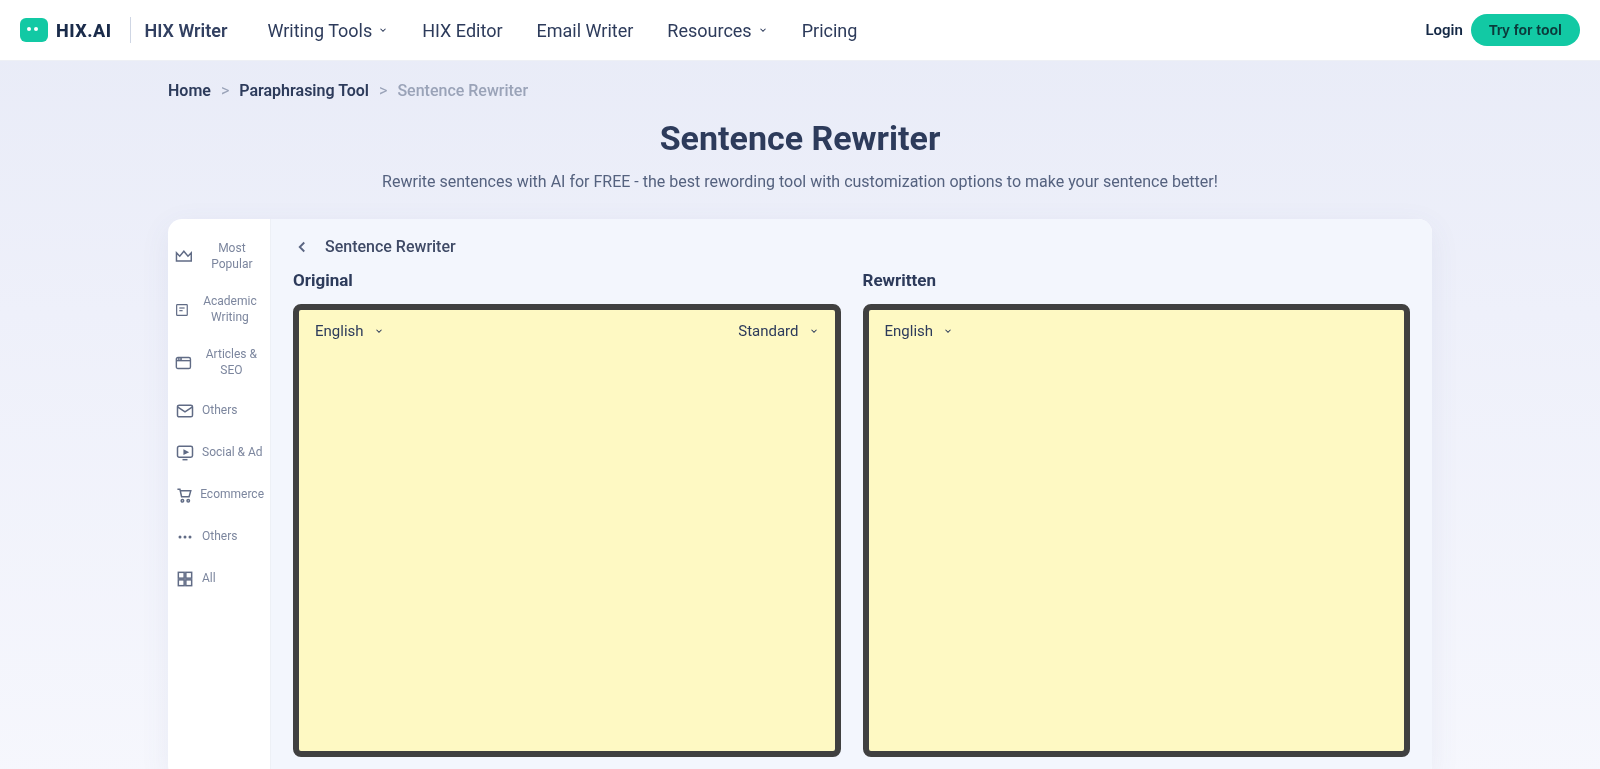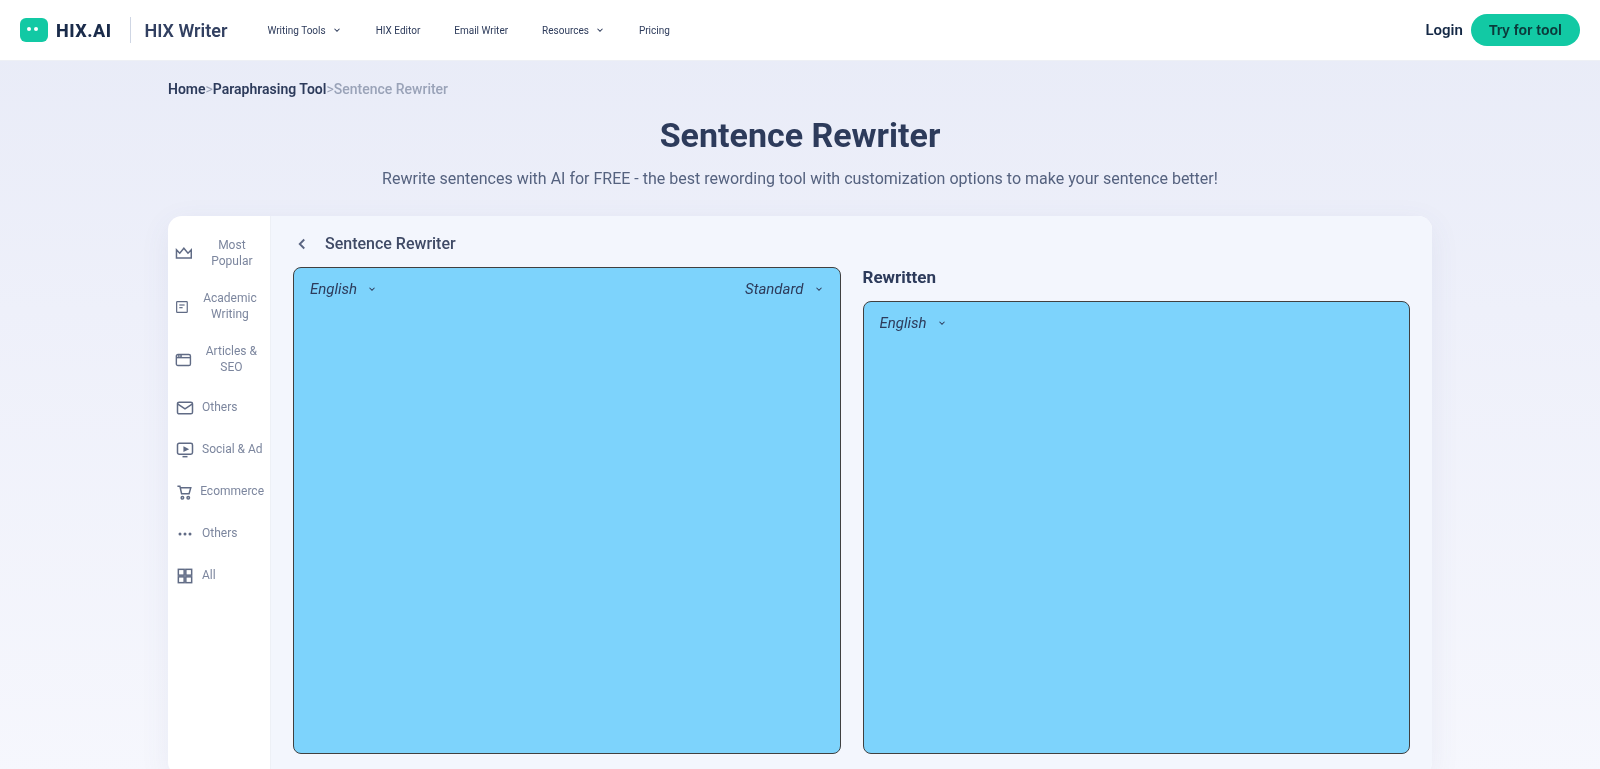--- a/index.html
+++ b/index.html
@@ -24,36 +24,36 @@
     width: 28px; height: 24px; background: #12c9a4; border-radius: 6px; position: relative;
     display:flex; align-items:center; justify-content:center;
   }
   .logo-eyes { width:14px; height:6px; display:flex; gap:3px; }
   .logo-eyes span { width:4px; height:4px; background:#fff; border-radius:50%; }
   .logo-text { font-weight: 800; font-size: 18px; color: #1a2b4a; letter-spacing: .5px; }
   .logo-divider { width:1px; height:26px; background:#cfd6e4; margin: 0 14px 0 4px; }
   .sub-brand { font-weight: 600; font-size: 18px; color: #324061; margin-right: 40px; }
 
   .nav { display: flex; align-items: center; gap: 34px; }
-  .nav-item { display:flex; align-items:center; gap:6px; font-size: 10px; color:#2d3b5b; cursor:pointer; }
+  .nav-item { display:flex; align-items:center; gap:6px; font-size: 18px; color:#2d3b5b; cursor:pointer; }
   .chevron-down { width:10px; height:10px; display:inline-block; }
   .chevron-down svg { width:100%; height:100%; display:block; }
 
   .header-right { margin-left:auto; display:flex; align-items:center; gap:8px; }
   .login-link { font-weight:600; font-size:15px; color:#142845; cursor:pointer; }
   .try-btn {
     background:#12c9a4; color:#0b3a3b; font-weight:600; font-size:14px;
     padding:8px 18px; border:none; border-radius:18px; cursor:pointer;
   }
 
   
   .page-wrap { max-width: 1280px; margin: 0 auto; padding: 0 8px; }
 
   .breadcrumb {
-    display:flex; align-items:center; padding:20px 0 8px 0; font-size:14px;
+    display:flex; align-items:center; gap:10px; padding:20px 0 8px 0; font-size:16px;
   }
   .crumb { color:#2d3b5b; font-weight:600; cursor:pointer; }
   .crumb-sep { color:#9aa3b8; font-weight:400; }
   .crumb-current { color:#9aa3b8; font-weight:500; }
 
   .page-title {
     text-align:center; font-size:34px; font-weight:700; color:#2d3b5b; margin-top:10px;
   }
   .page-subtitle {
     text-align:center; font-size:16px; color:#55627f; margin-top:14px; margin-bottom:28px;
@@ -87,22 +87,22 @@
   }
   .back-chevron { width:18px; height:18px; color:#5a6582; cursor:pointer; }
   .back-chevron svg { width:100%; height:100%; display:block; }
   .editor-title { font-size:16px; color:#3f4a66; font-weight:500; }
 
   .columns { display:flex; gap:22px; padding: 6px 22px 22px; flex:1; }
   .col { flex:1; display:flex; flex-direction:column; }
   .col-heading { font-size:17px; font-weight:700; color:#2d3b5b; margin-bottom:14px; }
 
   .panel {
-    background:#7dd3fc; border:1px solid #404040; border-radius:8px; flex:1; min-height:440px;
-    display:flex; flex-direction:column;font-style:italic;
+    background:#fef9c3; border:6px solid #404040; border-radius:8px; flex:1; min-height:440px;
+    display:flex; flex-direction:column;
   }
   .panel-toolbar {
     display:flex; align-items:center; justify-content:space-between; padding:12px 16px;
   }
   .select {
     display:flex; align-items:center; gap:10px; font-size:15px; color:#2d3b5b; cursor:pointer;
   }
 </style>
 </head>
 <body>
@@ -265,20 +265,21 @@
           <svg viewBox="0 0 24 24" fill="none" stroke="currentColor" stroke-width="2.5">
               <polyline points="15 18 9 12 15 6"></polyline>
             </svg>
         </span>
         <span class="editor-title">Sentence Rewriter</span>
       </div>
 
       <div class="columns">
 
         <div class="col">
+          <div class="col-heading">Original</div>
           <div class="panel">
             <div class="panel-toolbar">
               <div class="select">
                 <span>English</span>
                 <span class="chevron-down">
                   <svg viewBox="0 0 24 24" fill="none" stroke="currentColor" stroke-width="2.5">
                       <polyline points="6 9 12 15 18 9"></polyline>
                     </svg>
                 </span>
               </div>

